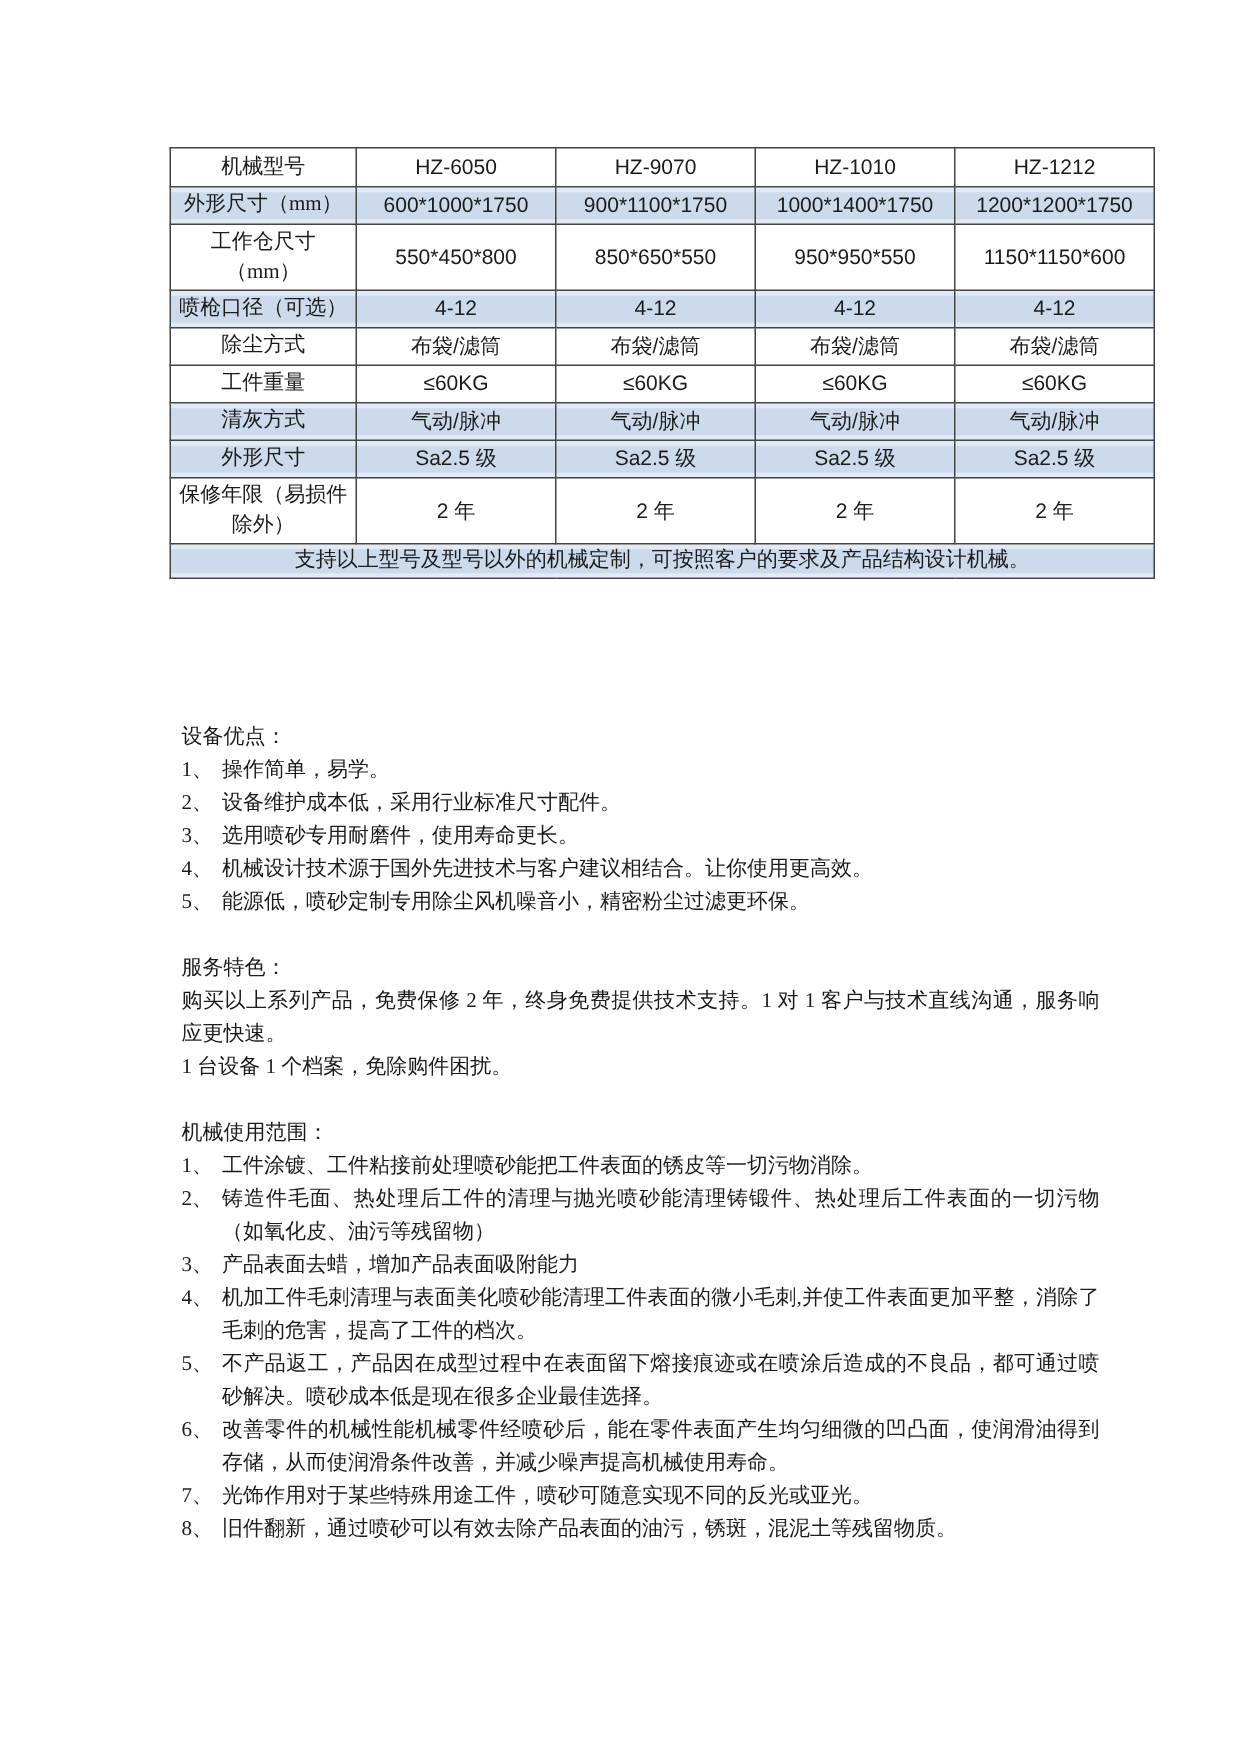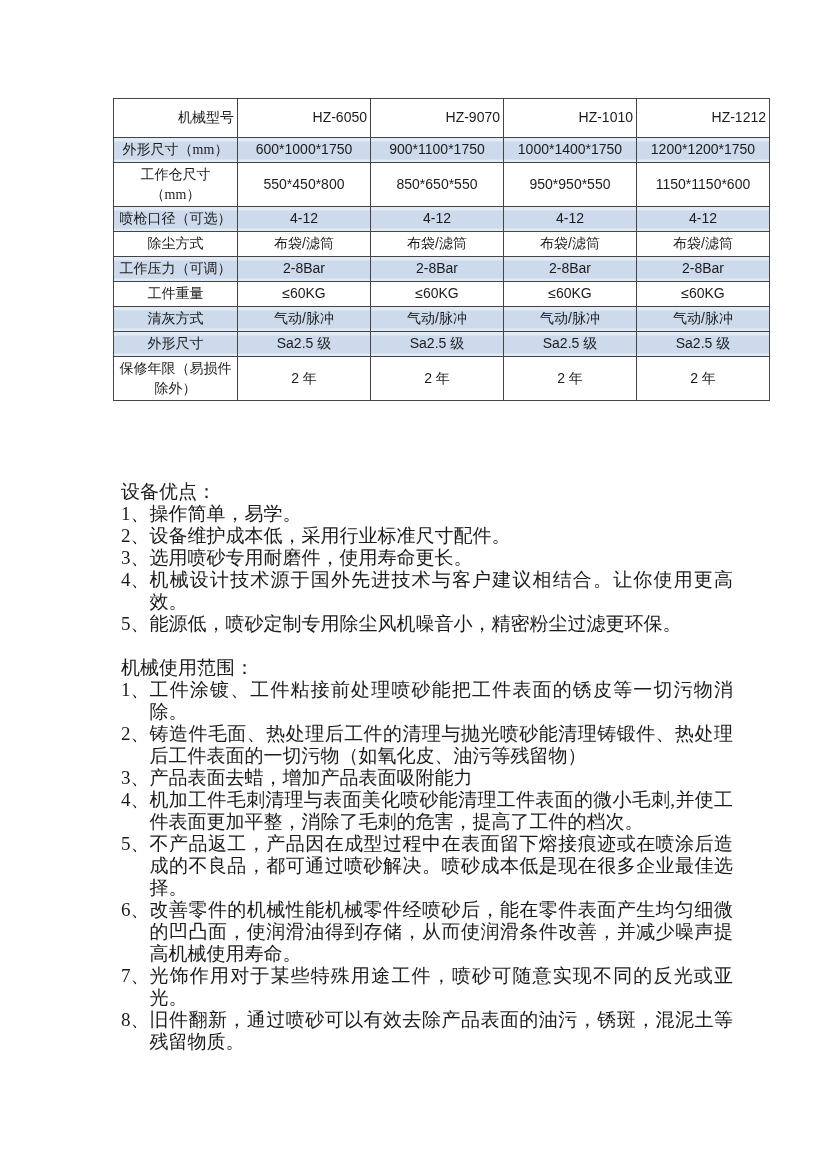--- a/index.html
+++ b/index.html
@@ -23,40 +23,40 @@
   }
   .spec-table col.c-label { width:124px; }
   .spec-table col.c-val   { width:133px; }
   .spec-table td {
     border:1px solid #444444;
     text-align:center;
     vertical-align:middle;
     padding:2px 3px;
     height:25px;
   }
-  .spec-table tr.header-row td { height:39px;text-align:right; }
+  .spec-table tr.header-row td { height:26px; }
   .spec-table td.val {
     font-family:"Liberation Sans","DejaVu Sans",sans-serif;
   }
   .spec-table tr.shaded td {
     background:linear-gradient(180deg,
       #e2eaf5 0px, #e2eaf5 3px,
       #ccdaec 3px, #ccdaec calc(100% - 3px),
       #e2eaf5 calc(100% - 3px), #e2eaf5 100%);
   }
   .spec-table tr.footer-row td {
     height:21px;
     padding:1px 3px;
     font-size:14px;
   }
   
   .sections {
     position:absolute; left:121px; top:481px;
     width:612px;
-    font-size:19px;
+    font-size:14px;
     line-height:22px;
   }
   .section { margin-top:22px; }
   .section:first-child { margin-top:0; }
   .sec-title { text-align:left; }
   .item { display:flex; }
   .item .num { flex:0 0 27px; }
   .item .txt { flex:1 1 auto; text-align:justify; }
   .para { text-align:justify; }
 </style>
@@ -102,27 +102,20 @@
           <td class="val">4-12</td>
           <td class="val">4-12</td>
         </tr>
         <tr>
           <td class="label">除尘方式</td>
           <td class="val">布袋/滤筒</td>
           <td class="val">布袋/滤筒</td>
           <td class="val">布袋/滤筒</td>
           <td class="val">布袋/滤筒</td>
         </tr>
-        <tr class="shaded">
-          <td class="label">工作压力（可调）</td>
-          <td class="val">2-8Bar</td>
-          <td class="val">2-8Bar</td>
-          <td class="val">2-8Bar</td>
-          <td class="val">2-8Bar</td>
-        </tr>
         <tr>
           <td class="label">工件重量</td>
           <td class="val">≤60KG</td>
           <td class="val">≤60KG</td>
           <td class="val">≤60KG</td>
           <td class="val">≤60KG</td>
         </tr>
         <tr class="shaded">
           <td class="label">清灰方式</td>
           <td class="val">气动/脉冲</td>
@@ -136,20 +129,23 @@
           <td class="val">Sa2.5 级</td>
           <td class="val">Sa2.5 级</td>
           <td class="val">Sa2.5 级</td>
         </tr>
         <tr>
           <td class="label">保修年限（易损件除外）</td>
           <td class="val">2 年</td>
           <td class="val">2 年</td>
           <td class="val">2 年</td>
           <td class="val">2 年</td>
+        </tr>
+        <tr class="shaded footer-row">
+          <td colspan="5">支持以上型号及型号以外的机械定制，可按照客户的要求及产品结构设计机械。</td>
         </tr>
       </tbody>
   </table>
 
   <div class="sections">
       <div class="section">
         <div class="sec-title">设备优点：</div>
         <div class="item">
           <span class="num">1、</span>
           <span class="txt">操作简单，易学。</span>
@@ -165,20 +161,25 @@
         <div class="item">
           <span class="num">4、</span>
           <span class="txt">机械设计技术源于国外先进技术与客户建议相结合。让你使用更高效。</span>
         </div>
         <div class="item">
           <span class="num">5、</span>
           <span class="txt">能源低，喷砂定制专用除尘风机噪音小，精密粉尘过滤更环保。</span>
         </div>
       </div>
       <div class="section">
+        <div class="sec-title">服务特色：</div>
+        <div class="para">购买以上系列产品，免费保修 2 年，终身免费提供技术支持。1 对 1 客户与技术直线沟通，服务响应更快速。</div>
+        <div class="para">1 台设备 1 个档案，免除购件困扰。</div>
+      </div>
+      <div class="section">
         <div class="sec-title">机械使用范围：</div>
         <div class="item">
           <span class="num">1、</span>
           <span class="txt">工件涂镀、工件粘接前处理喷砂能把工件表面的锈皮等一切污物消除。</span>
         </div>
         <div class="item">
           <span class="num">2、</span>
           <span class="txt">铸造件毛面、热处理后工件的清理与抛光喷砂能清理铸锻件、热处理后工件表面的一切污物（如氧化皮、油污等残留物）</span>
         </div>
         <div class="item">

